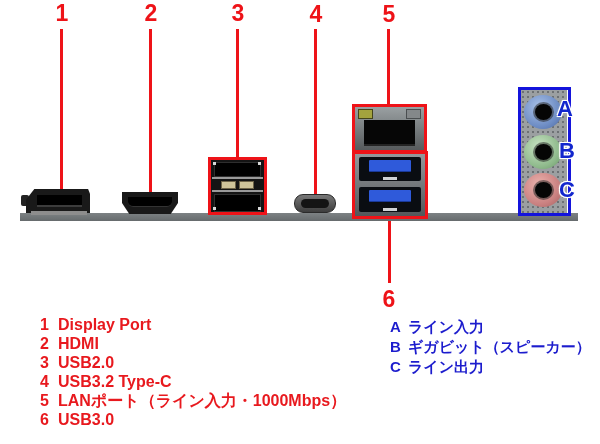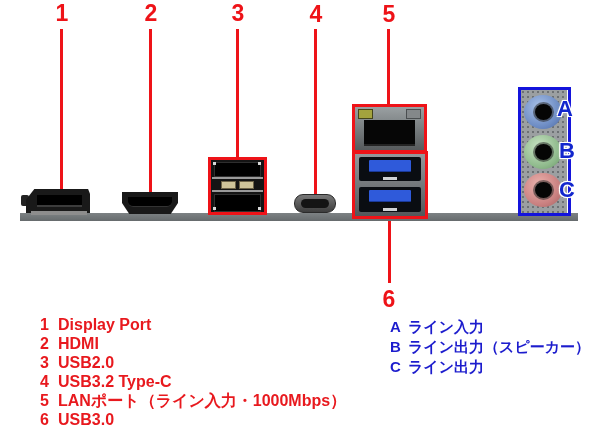--- a/index.html
+++ b/index.html
@@ -187,21 +187,21 @@
       </div>
   </div>
 
   <div class="legend legend-audio">
     <div class="lrow">
         <span class="lkey">A</span>
         <span>ライン入力</span>
       </div>
     <div class="lrow">
         <span class="lkey">B</span>
-        <span>ライン出力（スピーカー）</span>
+        <span>ギガビット（スピーカー）</span>
       </div>
     <div class="lrow">
         <span class="lkey">C</span>
         <span>ライン出力</span>
       </div>
   </div>
 
 </div>
 
 </body></html>

